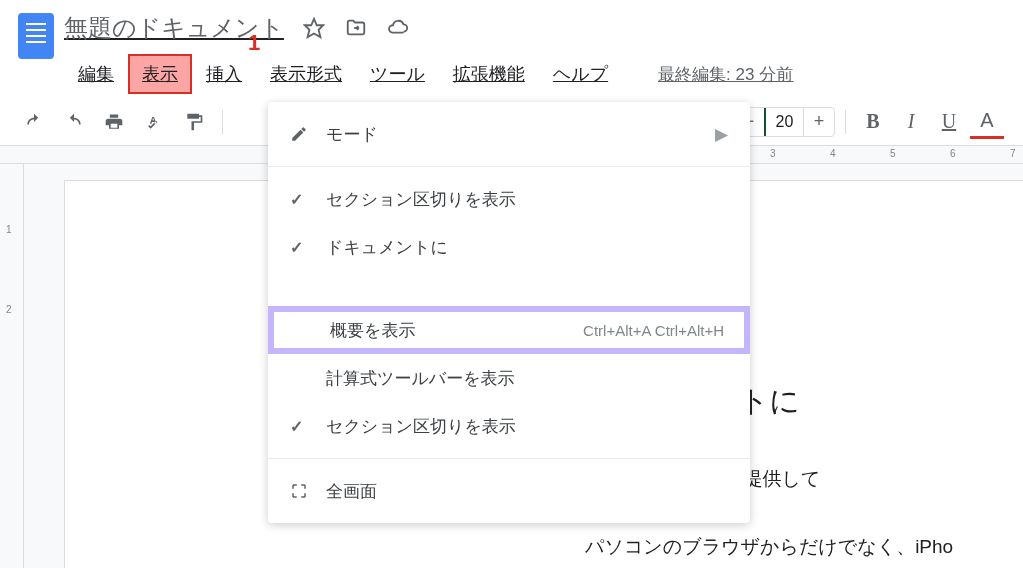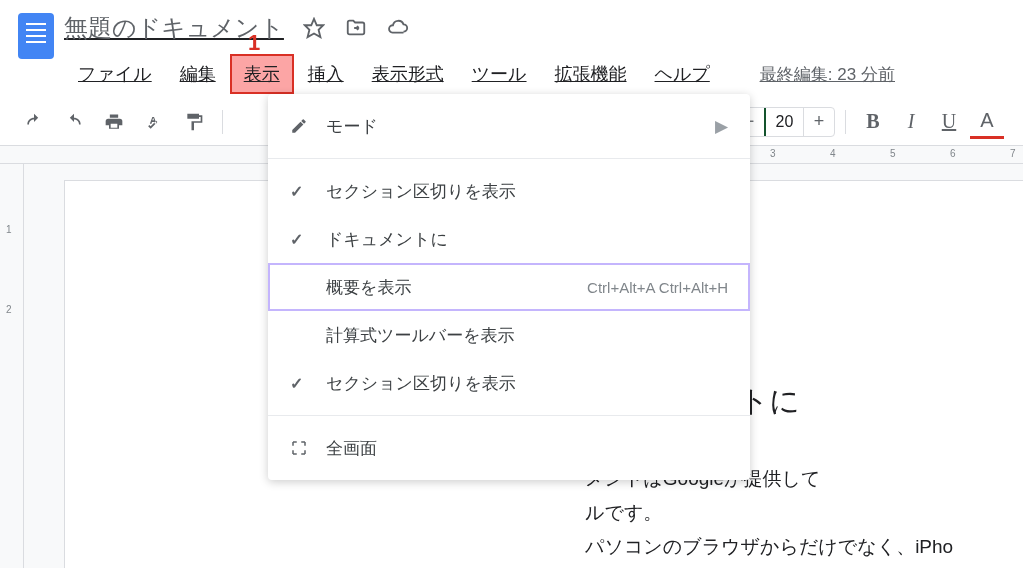--- a/index.html
+++ b/index.html
@@ -38,23 +38,23 @@
 .ruler-mark { position: absolute; top: 2px; }
 
 .work { display: flex; height: 440px; }
 .vruler { width: 24px; background: #f8f9fa; border-right: 1px solid #dadce0; position: relative; font-size: 10px; color: #80868b; }
 .vruler-mark { position: absolute; left: 6px; }
 .canvas { flex: 1; background: #f8f9fa; position: relative; overflow: hidden; }
 .page { position: absolute; left: 40px; top: 16px; width: 1200px; background: #fff; border: 1px solid #dadce0; padding: 200px 40px 40px 520px; }
 .doc-heading { font-size: 30px; font-weight: 400; margin-bottom: 40px; white-space: nowrap; }
 .doc-body { font-size: 19px; line-height: 1.8; white-space: nowrap; }
 
-.dropdown { position: absolute; left: 268px; top: 94px; width: 482px; background: #fff; box-shadow: 0 2px 10px rgba(0,0,0,0.2); border-radius: 4px; padding: 8px 0; z-index: 10; }
+.dropdown { position: absolute; left: 268px; top: 102px; width: 482px; background: #fff; box-shadow: 0 2px 10px rgba(0,0,0,0.2); border-radius: 4px; padding: 8px 0; z-index: 10; }
 .dd-row { display: flex; align-items: center; height: 48px; padding: 0 20px; font-size: 17px; color: #3c4043; position: relative; border: 2px solid transparent; }
-.dd-row.hl { border: 2px solid #c4b5fd; }
+.dd-row.hl { border: 6px solid #c4b5fd; margin-top: 35px; }
 .dd-row .lead { width: 36px; display: flex; align-items: center; justify-content: flex-start; color: #5f6368; }
 .dd-row .label { flex: 1; }
 .dd-row .shortcut { color: #80868b; font-size: 15px; }
 .dd-row .trail { color: #9aa0a6; }
 .dd-sep { height: 1px; background: #e8eaed; margin: 8px 0; }
 .check { font-size: 16px; font-weight: bold; }
 .pencil { }
 .fullscreen-ic { }
 </style>
 </head>
@@ -78,21 +78,20 @@
             <path d="M10 12h5m0 0l-2-2m2 2l-2 2"></path>
           </svg>
       </div>
       <div class="title-icon">
         <svg width="22" height="22" viewBox="0 0 24 24" fill="none" stroke="#5f6368" stroke-width="2">
             <path d="M18 16a4 4 0 000-8 6 6 0 00-11.5 1A4 4 0 006 17h12"></path>
           </svg>
       </div>
     </div>
     <div class="menubar">
-      <div class="menu-item">ファイル</div>
       <div class="menu-item">編集</div>
       <div class="menu-item active">表示</div>
       <div class="menu-item">挿入</div>
       <div class="menu-item">表示形式</div>
       <div class="menu-item">ツール</div>
       <div class="menu-item">拡張機能</div>
       <div class="menu-item">ヘルプ</div>
       <div class="last-edit">最終編集: 23 分前</div>
     </div>
   </div>

